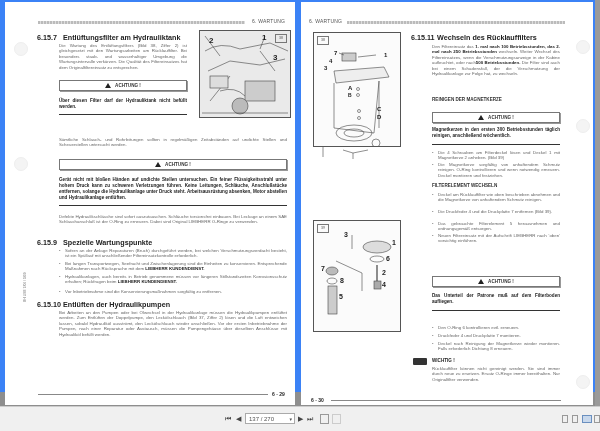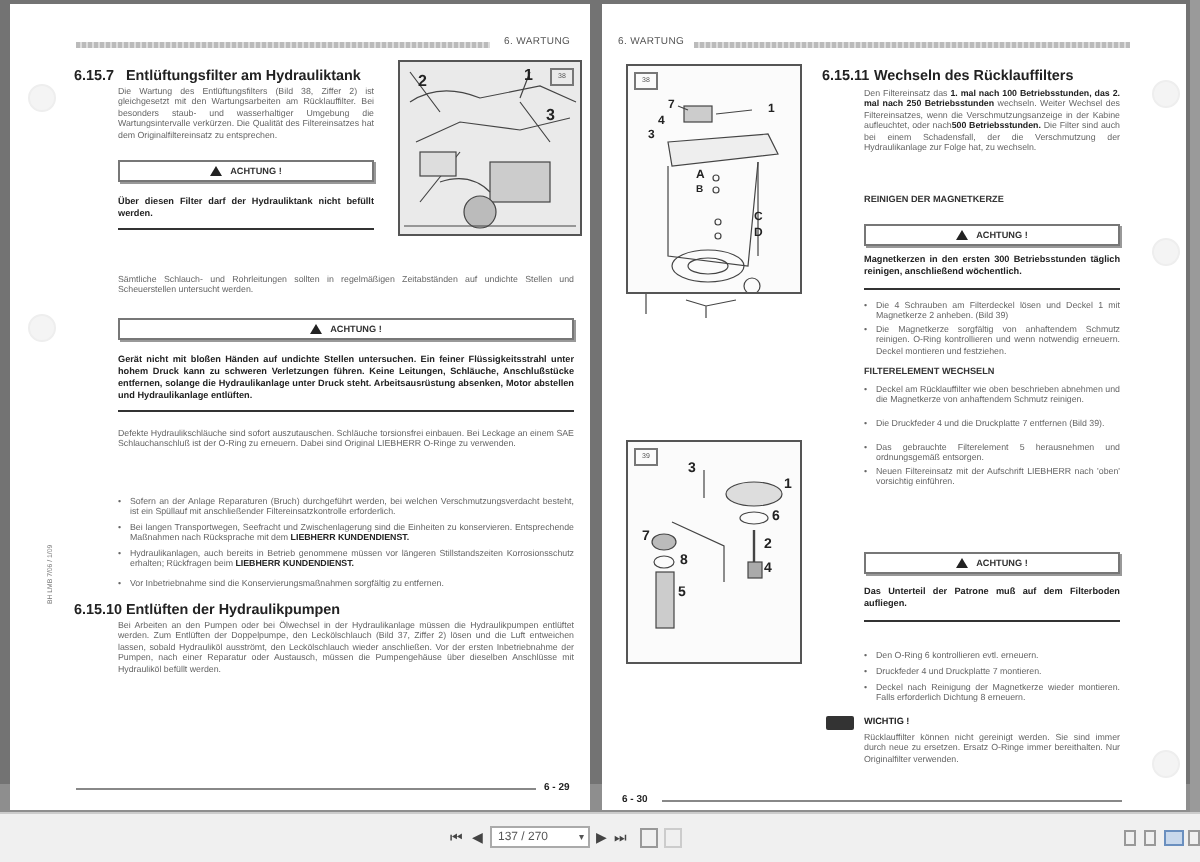--- a/index.html
+++ b/index.html
@@ -1,17 +1,17 @@
 <!DOCTYPE html>
 <html><head>
 <meta charset="utf-8">
 <style>
   html, body { margin:0; padding:0; }
   body { width:600px; height:431px; background:#8e8e8e; position:relative; overflow:hidden; font-family:"Liberation Sans", sans-serif; }
-  .viewer { position:absolute; left:0; top:0; width:600px; height:392px; background:#737373; }
+  .viewer { position:absolute; left:0; top:0; width:600px; height:392px; background:#3b82f6; }
   .page { position:absolute; top:2px; background:#fff; height:403px; overflow:hidden; }
   .page.left { left:5px; width:290px; }
   .page.right { left:301px; width:292px; }
   .hdr { position:absolute; top:17px; height:6px; }
   .hdr .bar { position:absolute; top:2px; height:3px; background:repeating-linear-gradient(90deg,#bbb 0 2px,#ddd 2px 3px); }
   .hdr .lbl { position:absolute; top:-1px; font-size:5px; color:#555; letter-spacing:0.2px; }
   .sec-title { position:absolute; font-size:7.2px; font-weight:bold; color:#222; white-space:nowrap; }
   .sec-title .num { display:inline-block; width:26px; }
   .txt { position:absolute; font-size:4.4px; line-height:5.4px; color:#666; text-align:justify; }
   .btxt { position:absolute; font-size:4.6px; line-height:6px; color:#222; font-weight:bold; text-align:justify; }
@@ -82,20 +82,23 @@
 
     <div class="txt" style="left:54px;top:135px;width:228px;">Sämtliche Schlauch- und Rohrleitungen sollten in regelmäßigen Zeitabständen auf undichte Stellen und Scheuerstellen untersucht werden.</div>
     <div class="warn" style="left:54px;top:157px;width:226px;">
       <span class="tri"></span>
         <span>ACHTUNG !</span>
     </div>
     <div class="btxt" style="left:54px;top:175px;width:228px;">Gerät nicht mit bloßen Händen auf undichte Stellen untersuchen. Ein feiner Flüssigkeitsstrahl unter hohem Druck kann zu schweren Verletzungen führen. Keine Leitungen, Schläuche, Anschlußstücke entfernen, solange die Hydraulikanlage unter Druck steht. Arbeitsausrüstung absenken, Motor abstellen und Hydraulikanlage entlüften.</div>
     <div class="rule" style="left:54px;top:203px;width:228px;"></div>
     <div class="txt" style="left:54px;top:212px;width:228px;">Defekte Hydraulikschläuche sind sofort auszutauschen. Schläuche torsionsfrei einbauen. Bei Leckage an einem SAE Schlauchanschluß ist der O-Ring zu erneuern. Dabei sind Original LIEBHERR O-Ringe zu verwenden.</div>
 
+    <div class="sec-title" style="left:32px;top:236px;">
+      <span class="num">6.15.9</span><span>Spezielle Wartungspunkte</span>
+    </div>
     <div class="bul" style="left:54px;top:246px;width:222px;"><span>Sofern an der Anlage Reparaturen (Bruch) durchgeführt werden, bei welchen Verschmutzungsverdacht besteht, ist ein Spüllauf mit anschließender Filtereinsatzkontrolle erforderlich.</span></div>
     <div class="bul" style="left:54px;top:259px;width:222px;"><span>Bei langen Transportwegen, Seefracht und Zwischenlagerung sind die Einheiten zu konservieren. Entsprechende Maßnahmen nach Rücksprache mit dem </span><b>LIEBHERR KUNDENDIENST.</b></div>
     <div class="bul" style="left:54px;top:272px;width:222px;"><span>Hydraulikanlagen, auch bereits in Betrieb genommene müssen vor längeren Stillstandszeiten Korrosionsschutz erhalten; Rückfragen beim </span><b>LIEBHERR KUNDENDIENST.</b></div>
     <div class="bul" style="left:54px;top:287px;width:222px;"><span>Vor Inbetriebnahme sind die Konservierungsmaßnahmen sorgfältig zu entfernen.</span></div>
 
     <div class="sec-title" style="left:32px;top:298px;">
       <span class="num">6.15.10</span><span>Entlüften der Hydraulikpumpen</span>
     </div>
     <div class="txt" style="left:54px;top:308px;width:228px;">Bei Arbeiten an den Pumpen oder bei Ölwechsel in der Hydraulikanlage müssen die Hydraulikpumpen entlüftet werden. Zum Entlüften der Doppelpumpe, den Leckölschlauch (Bild 37, Ziffer 2) lösen und die Luft entweichen lassen, sobald Hydrauliköl ausströmt, den Leckölschlauch wieder anschließen. Vor der ersten Inbetriebnahme der Pumpen, nach einer Reparatur oder Austausch, müssen die Pumpengehäuse über dieselben Anschlüsse mit Hydrauliköl befüllt werden.</div>
 

